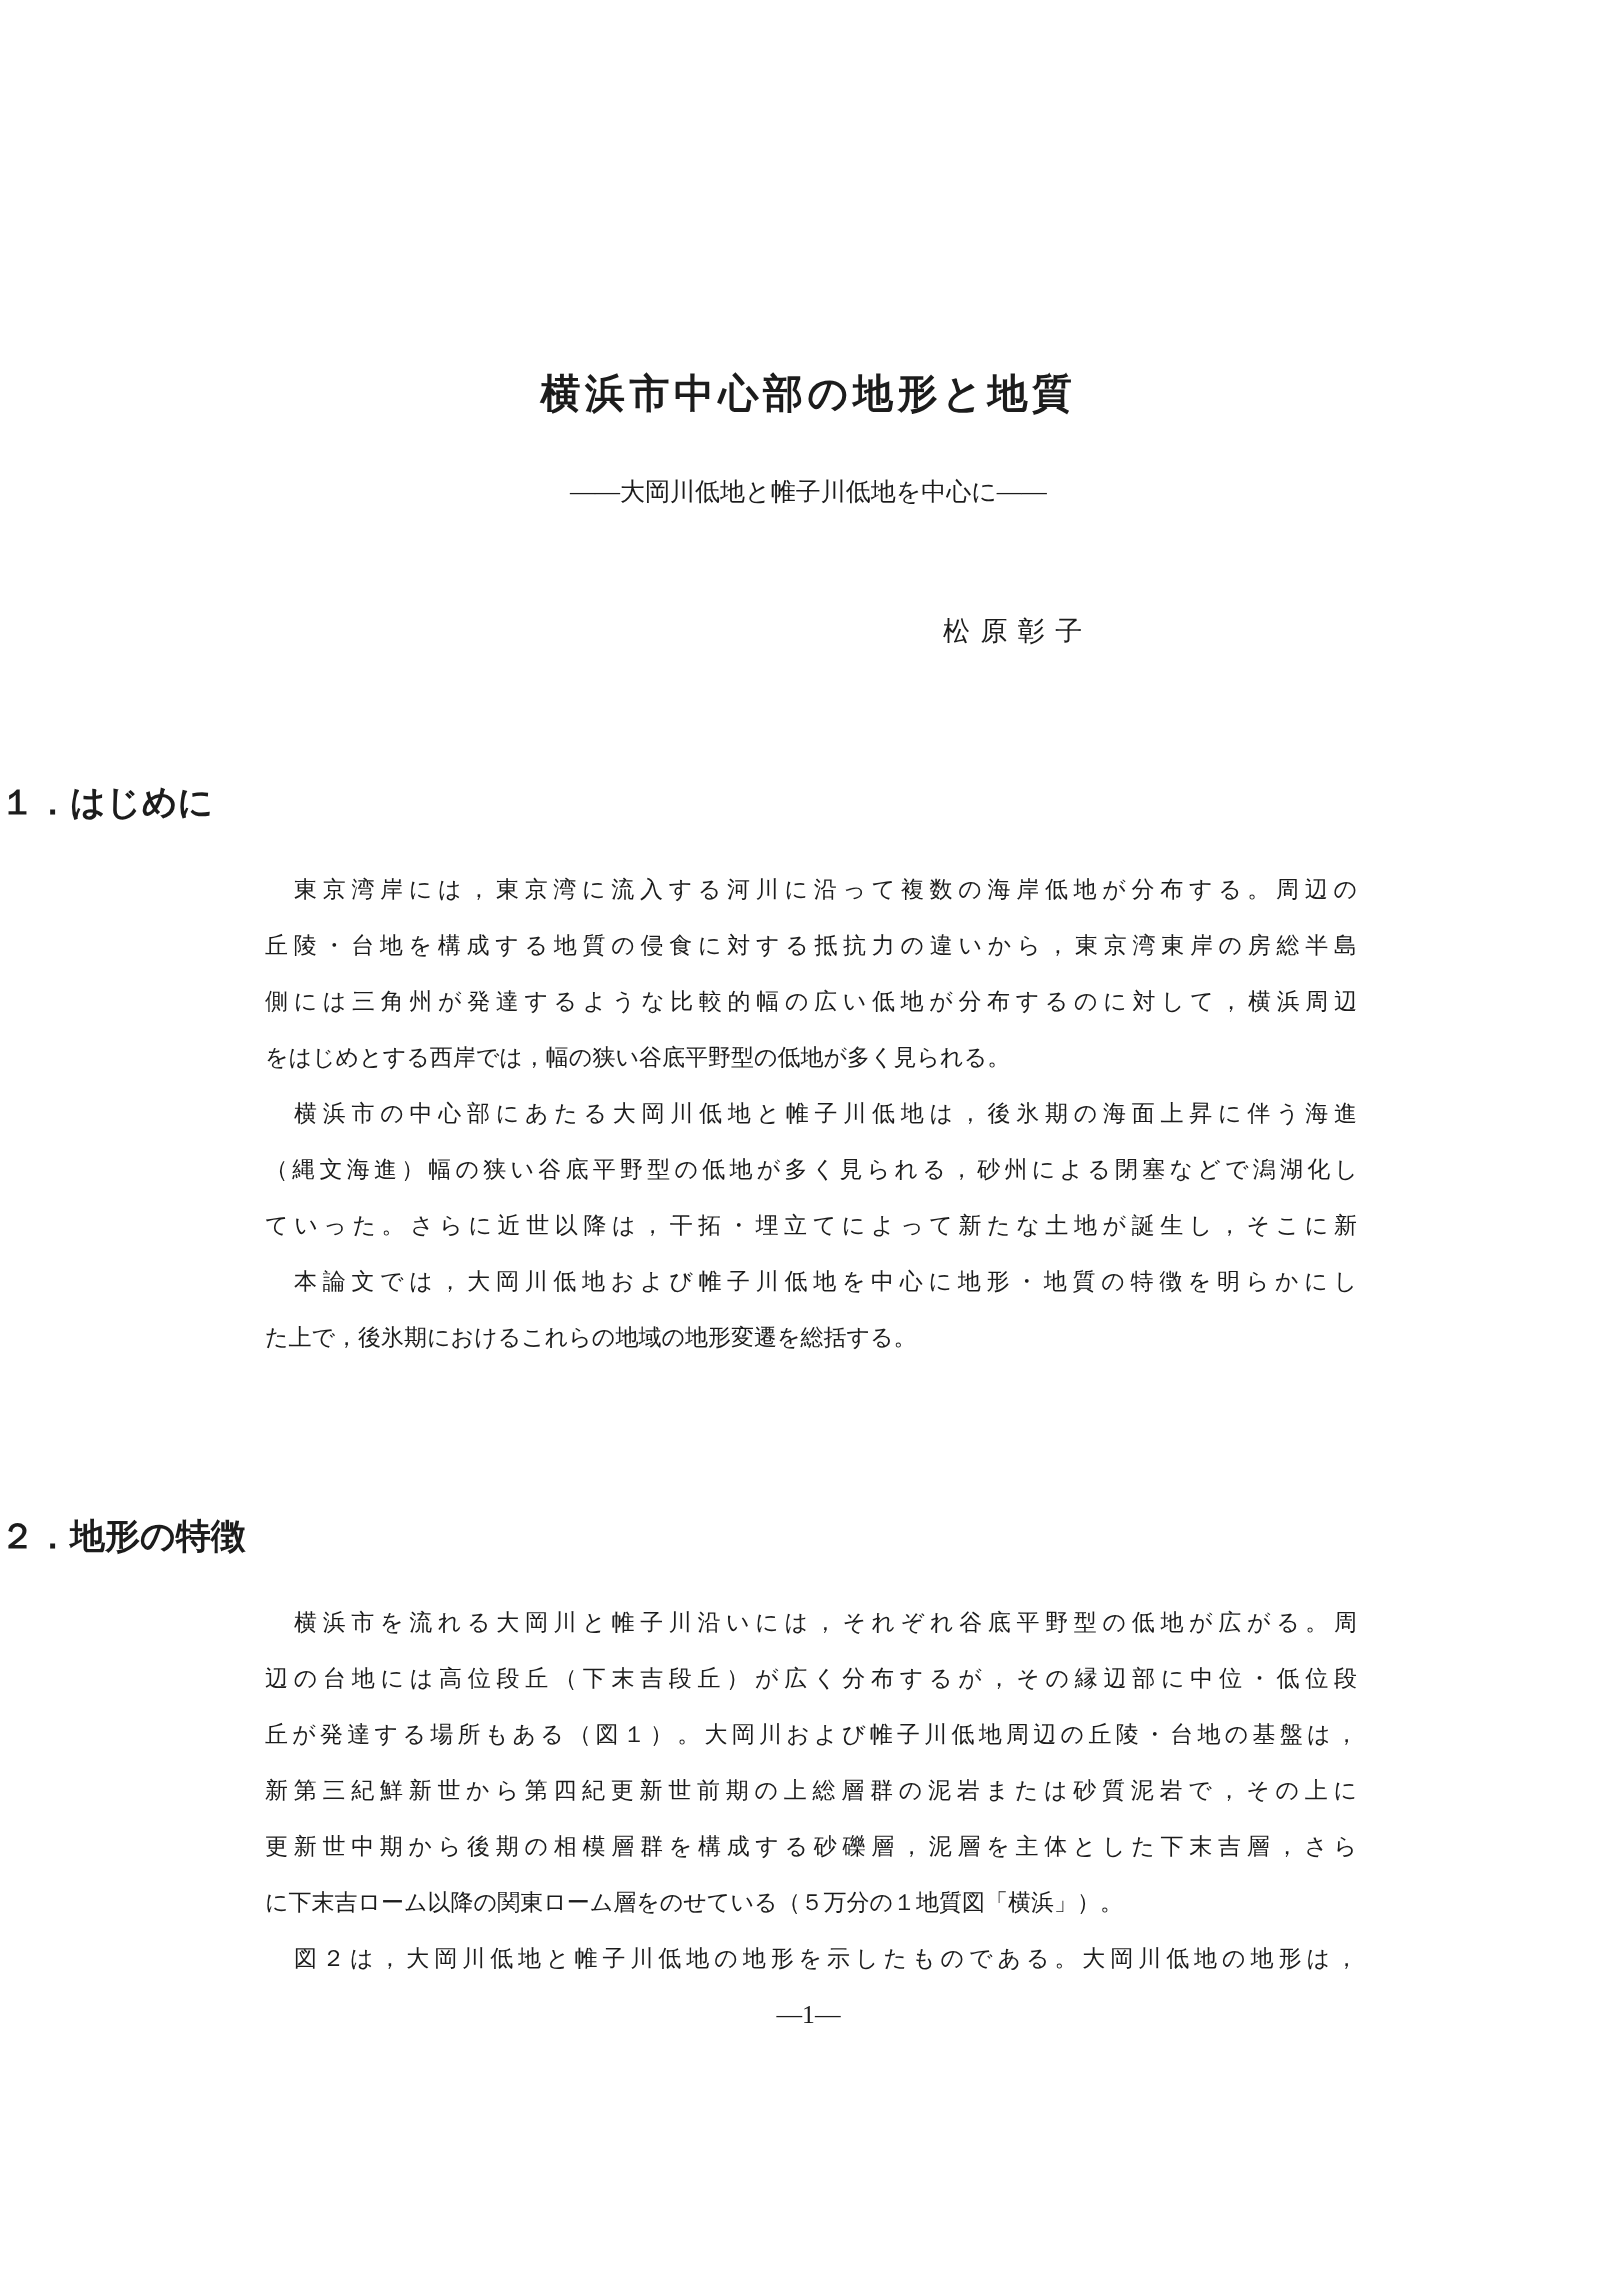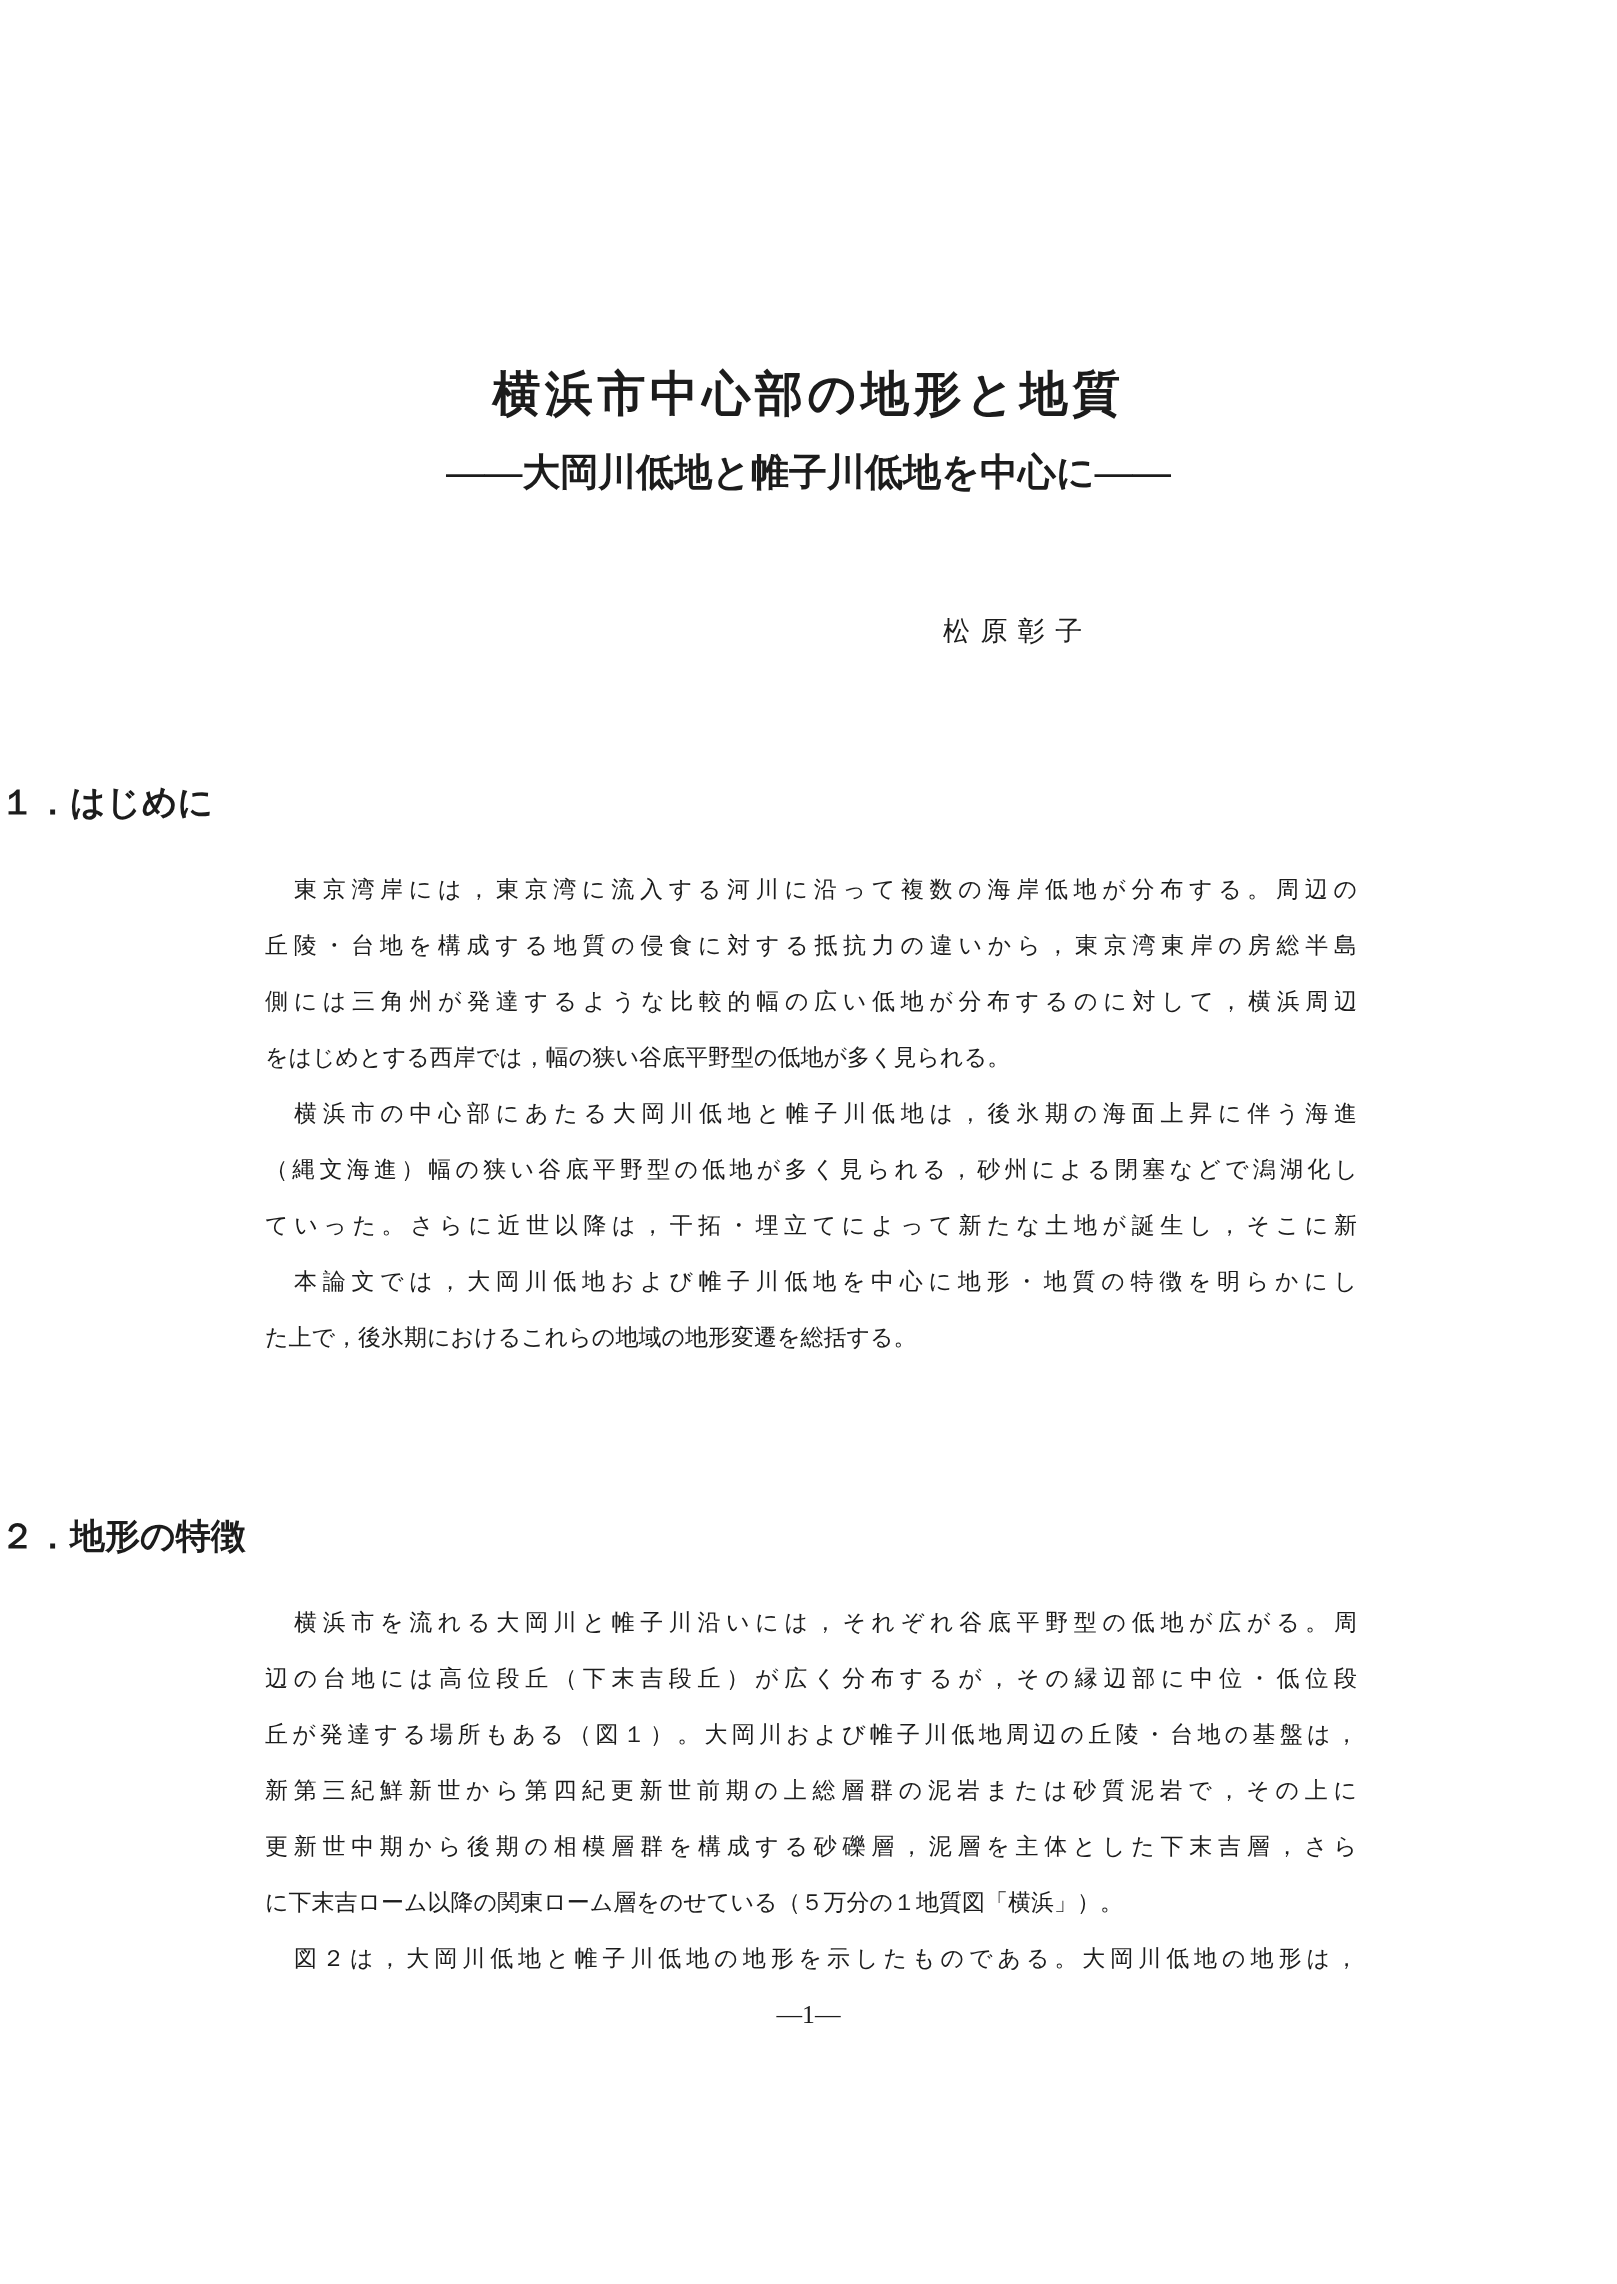--- a/index.html
+++ b/index.html
@@ -17,34 +17,34 @@
     color: #1c1c1c;
     overflow: hidden;
   }
   .paper-title {
     position: absolute;
     top: 360px;
     left: 0;
     width: 100%;
     margin: 0;
     text-align: center;
-    font-size: 48px;
+    font-size: 40px;
     font-weight: 600;
     letter-spacing: 4.5px;
     line-height: 68px;
     white-space: nowrap;
   }
   .paper-subtitle {
     position: absolute;
-    top: 448px;
+    top: 468px;
     left: 0;
     width: 100%;
     text-align: center;
-    font-size: 38px;
-    font-weight: 700;
+    font-size: 25px;
+    font-weight: 400;
     letter-spacing: 0px;
     line-height: 48px;
     white-space: nowrap;
   }
   .author {
     position: absolute;
     top: 609px;
     left: 943px;
     font-size: 27px;
     letter-spacing: -8.3px;

